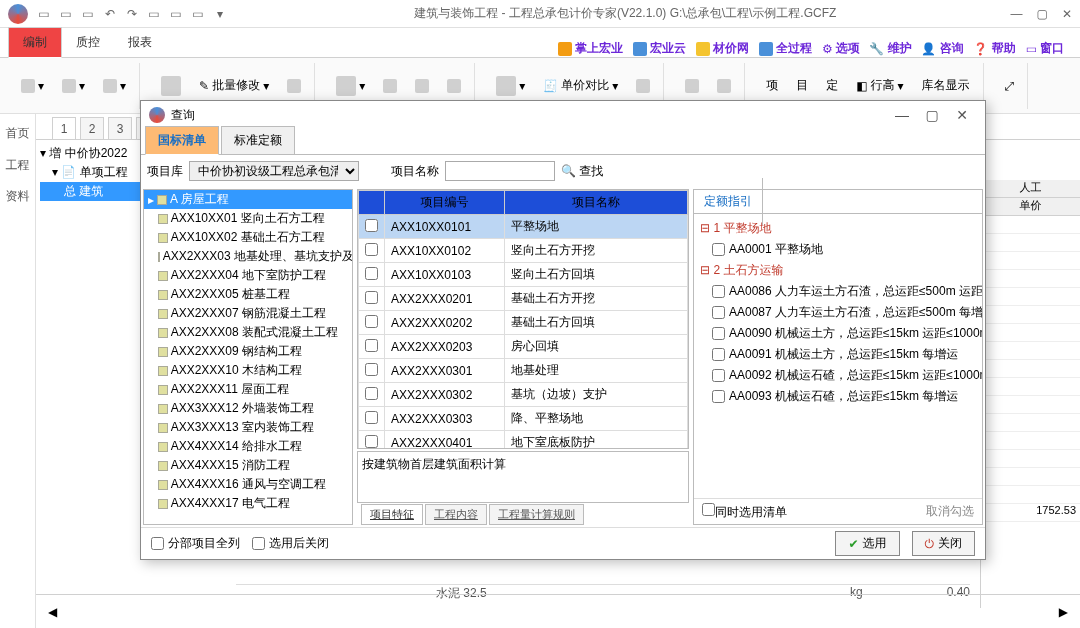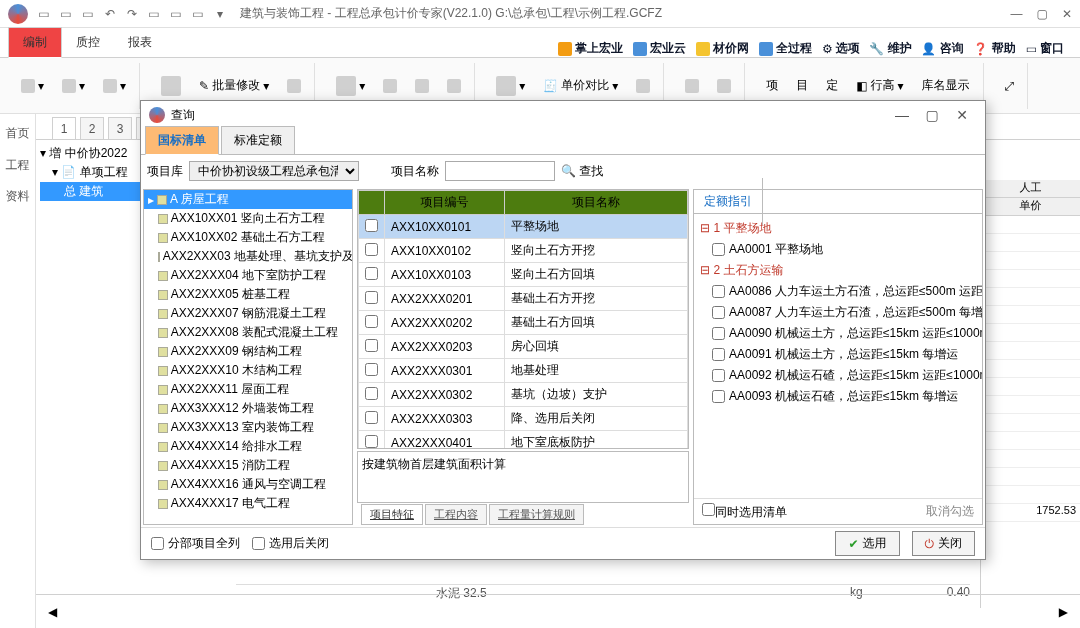--- a/index.html
+++ b/index.html
@@ -2,28 +2,28 @@
 <html><head>
 <meta charset="utf-8">
 <style>
 * { box-sizing: border-box; margin: 0; padding: 0; font-family: "Microsoft YaHei", sans-serif; font-size: 12px; }
 body { background: #fff; width: 1080px; height: 628px; overflow: hidden; position: relative; }
 
 .titlebar { height: 28px; display: flex; align-items: center; padding: 0 8px; background: #fff; border-bottom: 1px solid #e0e0e0; }
 .titlebar .logo { width: 20px; height: 20px; border-radius: 50%; background: conic-gradient(#4a90d9, #e74c3c, #4a90d9); margin-right: 8px; }
 .titlebar .qat { display: flex; gap: 6px; margin-right: 12px; }
 .titlebar .qat span { width: 16px; height: 16px; display: inline-flex; align-items: center; justify-content: center; color: #666; }
-.titlebar .title { flex: 1; text-align: left; color: #666; font-size: 12px; }
+.titlebar .title { flex: 1; text-align: center; color: #666; font-size: 12px; }
 .titlebar .winbtns { display: flex; gap: 14px; color: #666; }
 
 .tabbar { height: 30px; display: flex; align-items: flex-end; padding: 0 8px; border-bottom: 1px solid #d0d0d0; }
 .tabbar .tab { padding: 6px 14px; color: #333; cursor: pointer; }
 .tabbar .tab.active { border: 1px solid #d0d0d0; border-bottom: 1px solid #fff; margin-bottom: -1px; background: #ef4444; }
 .tabbar .spacer { flex: 1; }
-.tabbar .rightlinks { display: flex; gap: 10px; align-items: center; padding-right: 8px; font-size: 12px; color: #0f172a; }
+.tabbar .rightlinks { display: flex; gap: 10px; align-items: center; padding-right: 8px; font-size: 12px; color: #6d28d9; }
 .tabbar .rightlinks span { display: inline-flex; align-items: center; gap: 3px; }
 .tabbar .rightlinks .bico { width: 14px; height: 14px; background: #4a90d9; border-radius: 2px; display: inline-block; }
 .tabbar .rightlinks .bico.o { background: #f39c12; }
 .tabbar .rightlinks .bico.g { background: #4a90d9; }
 .tabbar .rightlinks .bico.y { background: #f4c430; }
 
 .ribbon { height: 56px; display: flex; align-items: center; padding: 4px 8px; gap: 8px; border-bottom: 1px solid #e0e0e0; background: #fafafa; }
 .ribbon .grp { display: flex; align-items: center; gap: 4px; padding: 0 6px; border-right: 1px solid #e0e0e0; height: 46px; }
 .ribbon .btn { padding: 4px 6px; border: 1px solid transparent; border-radius: 2px; cursor: pointer; display: inline-flex; align-items: center; gap: 3px; }
 .ribbon .ico { width: 20px; height: 20px; background: #d0d0d0; display: inline-block; border-radius: 2px; }
@@ -64,21 +64,21 @@
 .dialog .body { flex: 1; display: flex; min-height: 0; }
 
 .dialog .treecol { width: 210px; border: 1px solid #bbb; margin: 2px; overflow: auto; font-size: 11px; }
 .dialog .treecol .tn { white-space: nowrap; padding: 1px 4px; display:flex; align-items:center; gap:3px; }
 .dialog .treecol .tn .fico { width:10px; height:10px; background:#e0e0a0; border:1px solid #aa9; display:inline-block; }
 .dialog .treecol .tn.root { background: #3399ff; color: #fff; }
 
 .dialog .midcol { flex: 1; margin: 2px; display: flex; flex-direction: column; min-width: 0; }
 .dialog .grid { border: 1px solid #bbb; flex: 1; overflow: auto; }
 .dialog .grid table { width: 100%; border-collapse: collapse; }
-.dialog .grid th { background: #4d7c0f; border: 1px solid #ccc; padding: 3px 4px; font-weight: normal; font-size: 12px; }
+.dialog .grid th { background: #1d4ed8; border: 1px solid #ccc; padding: 3px 4px; font-weight: normal; font-size: 12px; }
 .dialog .grid td { border: 1px solid #ddd; padding: 3px 6px; font-size: 12px; }
 .dialog .grid tr.sel td { background: #bcd6f3; }
 .dialog .grid .chk { width: 22px; text-align: center; }
 .dialog .desc { height: 52px; border: 1px solid #bbb; margin-top: 2px; padding: 4px; font-size: 12px; }
 .dialog .bottomtabs { height: 22px; display: flex; align-items: center; gap: 2px; padding-left: 4px; }
 .dialog .bottomtabs .bt { padding: 2px 8px; border: 1px solid #bbb; font-size: 11px; background: #f4f4f4; color:#555; text-decoration: underline; }
 .dialog .bottomtabs .bt.active { background: #fff; color:#333; text-decoration: underline; }
 
 .dialog .rightcol { width: 290px; margin: 2px; border: 1px solid #bbb; display: flex; flex-direction: column; }
 .dialog .rightcol .rtab { height: 24px; border-bottom: 1px solid #bbb; display: flex; align-items: center; }
@@ -350,21 +350,21 @@
                 <td>地基处理</td>
               </tr>
               <tr>
                 <td class="chk"><input type="checkbox" style=""></td>
                 <td>AXX2XXX0302</td>
                 <td>基坑（边坡）支护</td>
               </tr>
               <tr>
                 <td class="chk"><input type="checkbox" style=""></td>
                 <td>AXX2XXX0303</td>
-                <td>降、选用后关闭</td>
+                <td>降、平整场地</td>
               </tr>
               <tr>
                 <td class="chk"><input type="checkbox" style=""></td>
                 <td>AXX2XXX0401</td>
                 <td>地下室底板防护</td>
               </tr>
             </tbody>
         </table>
       </div>
       <div class="desc">按建筑物首层建筑面积计算</div>

